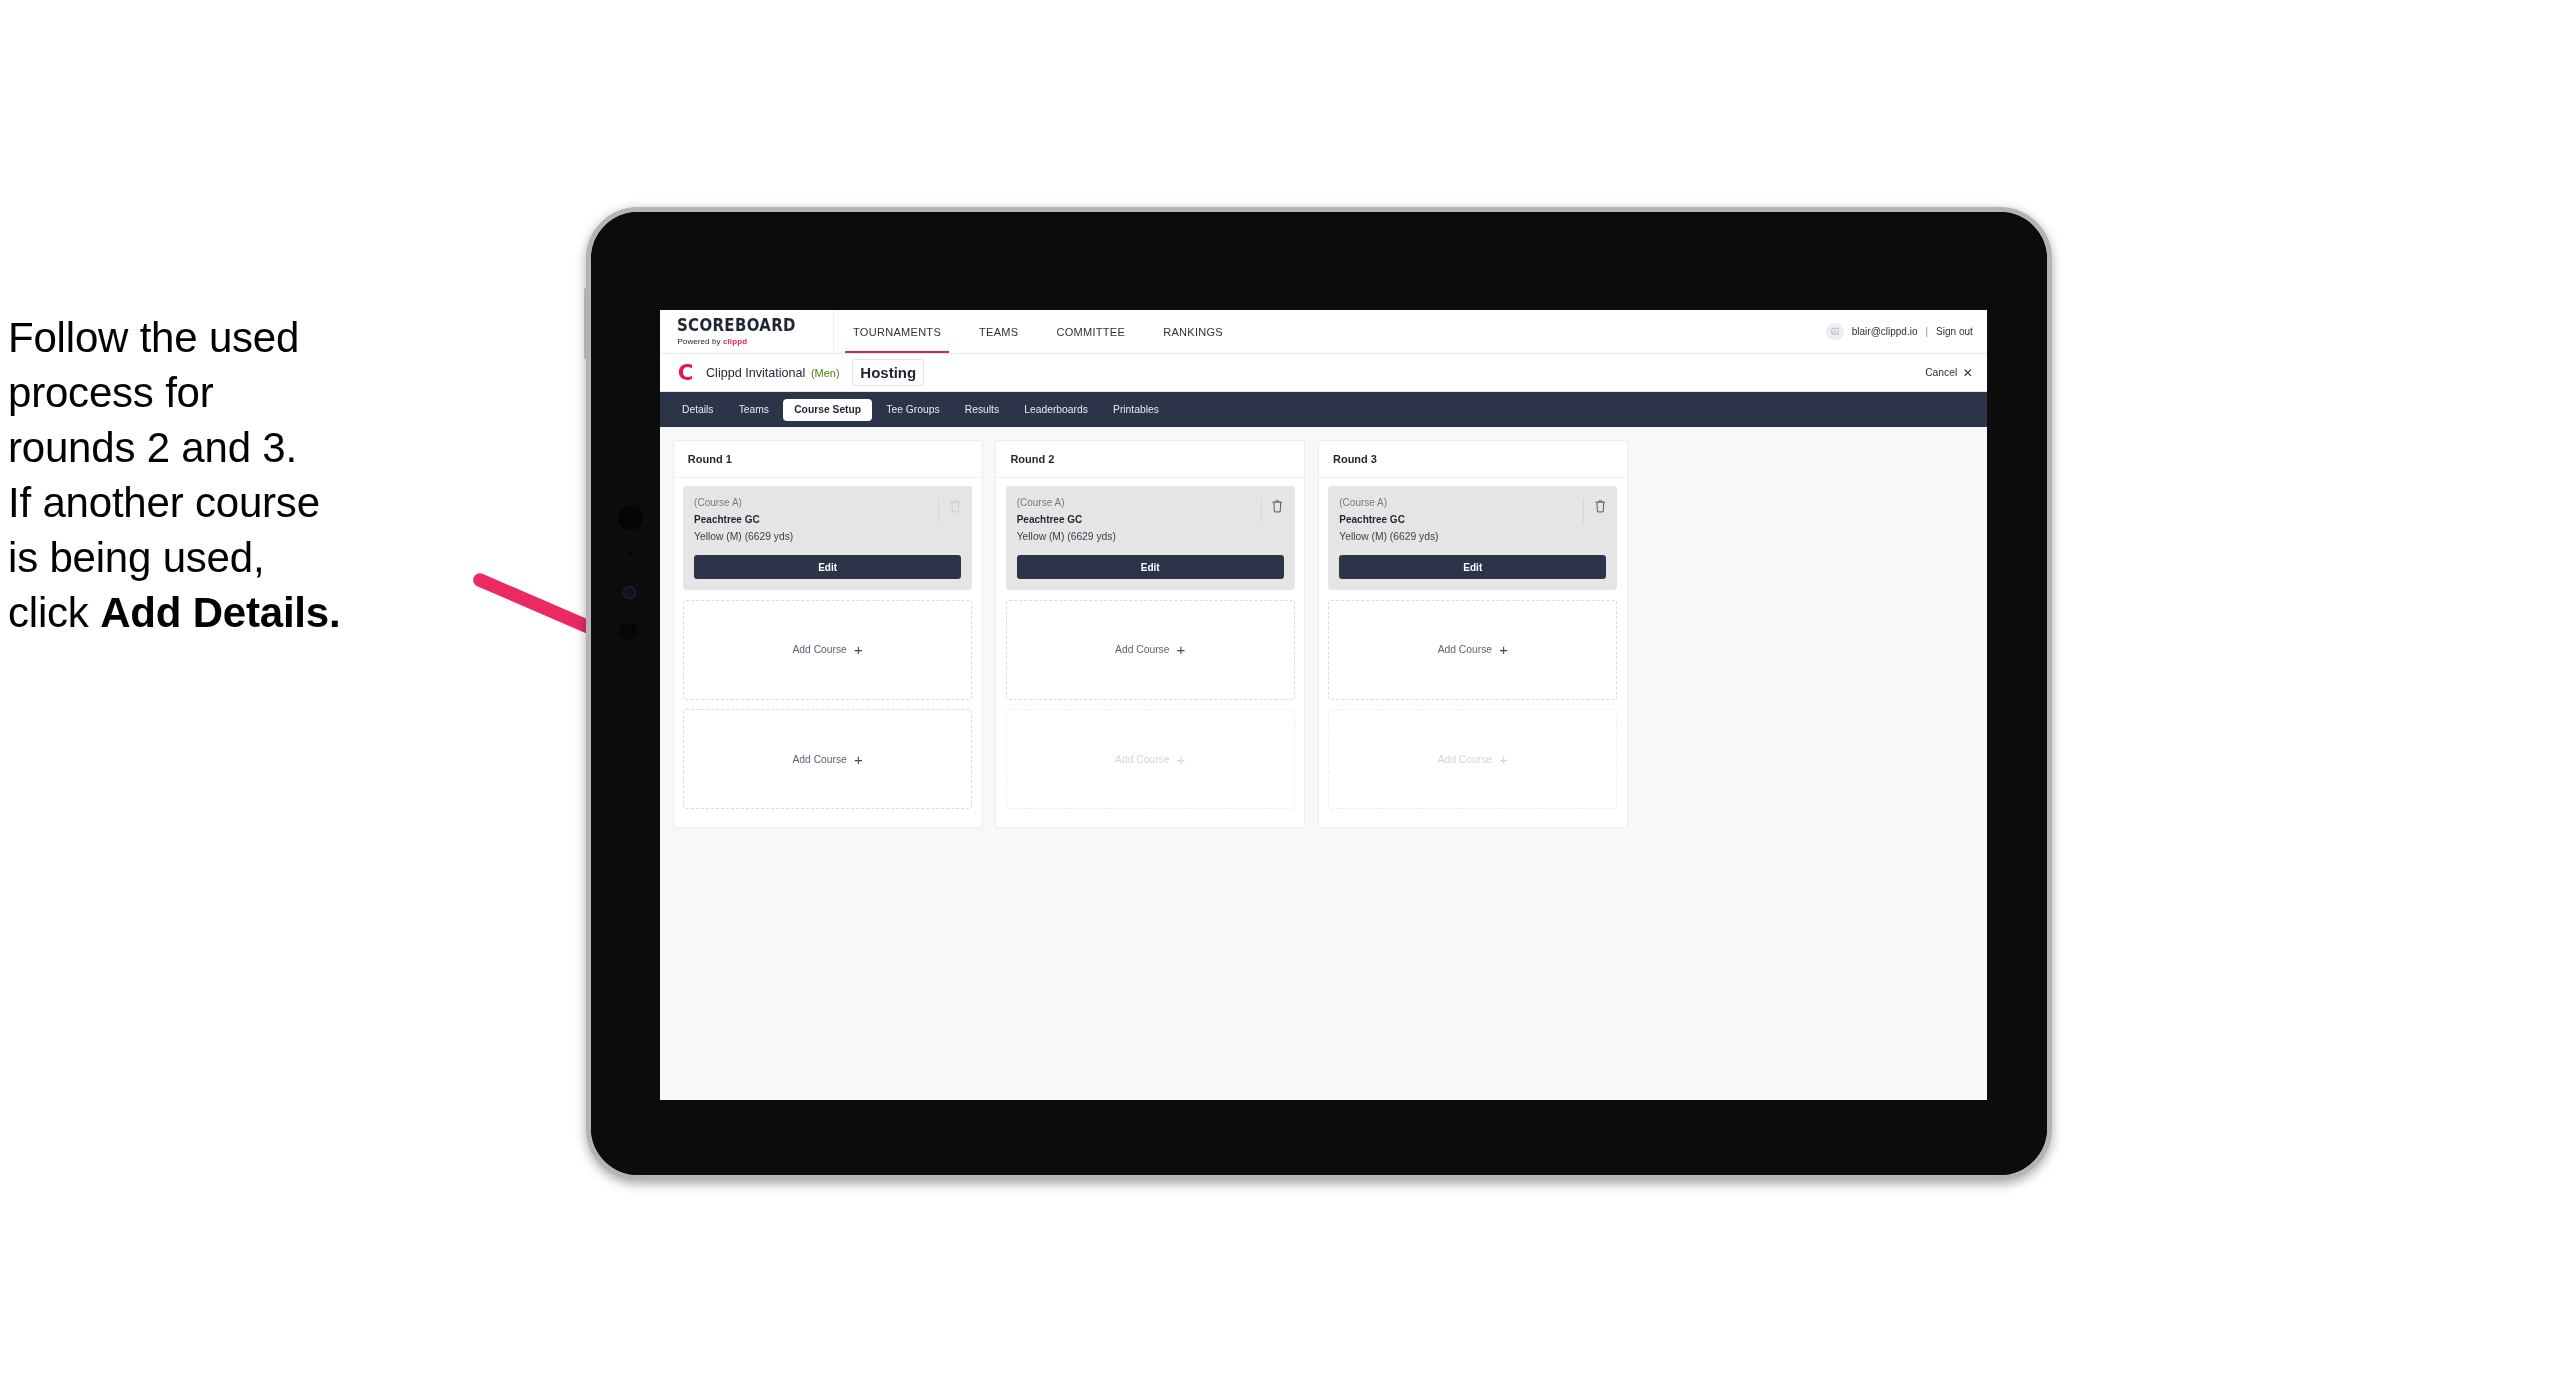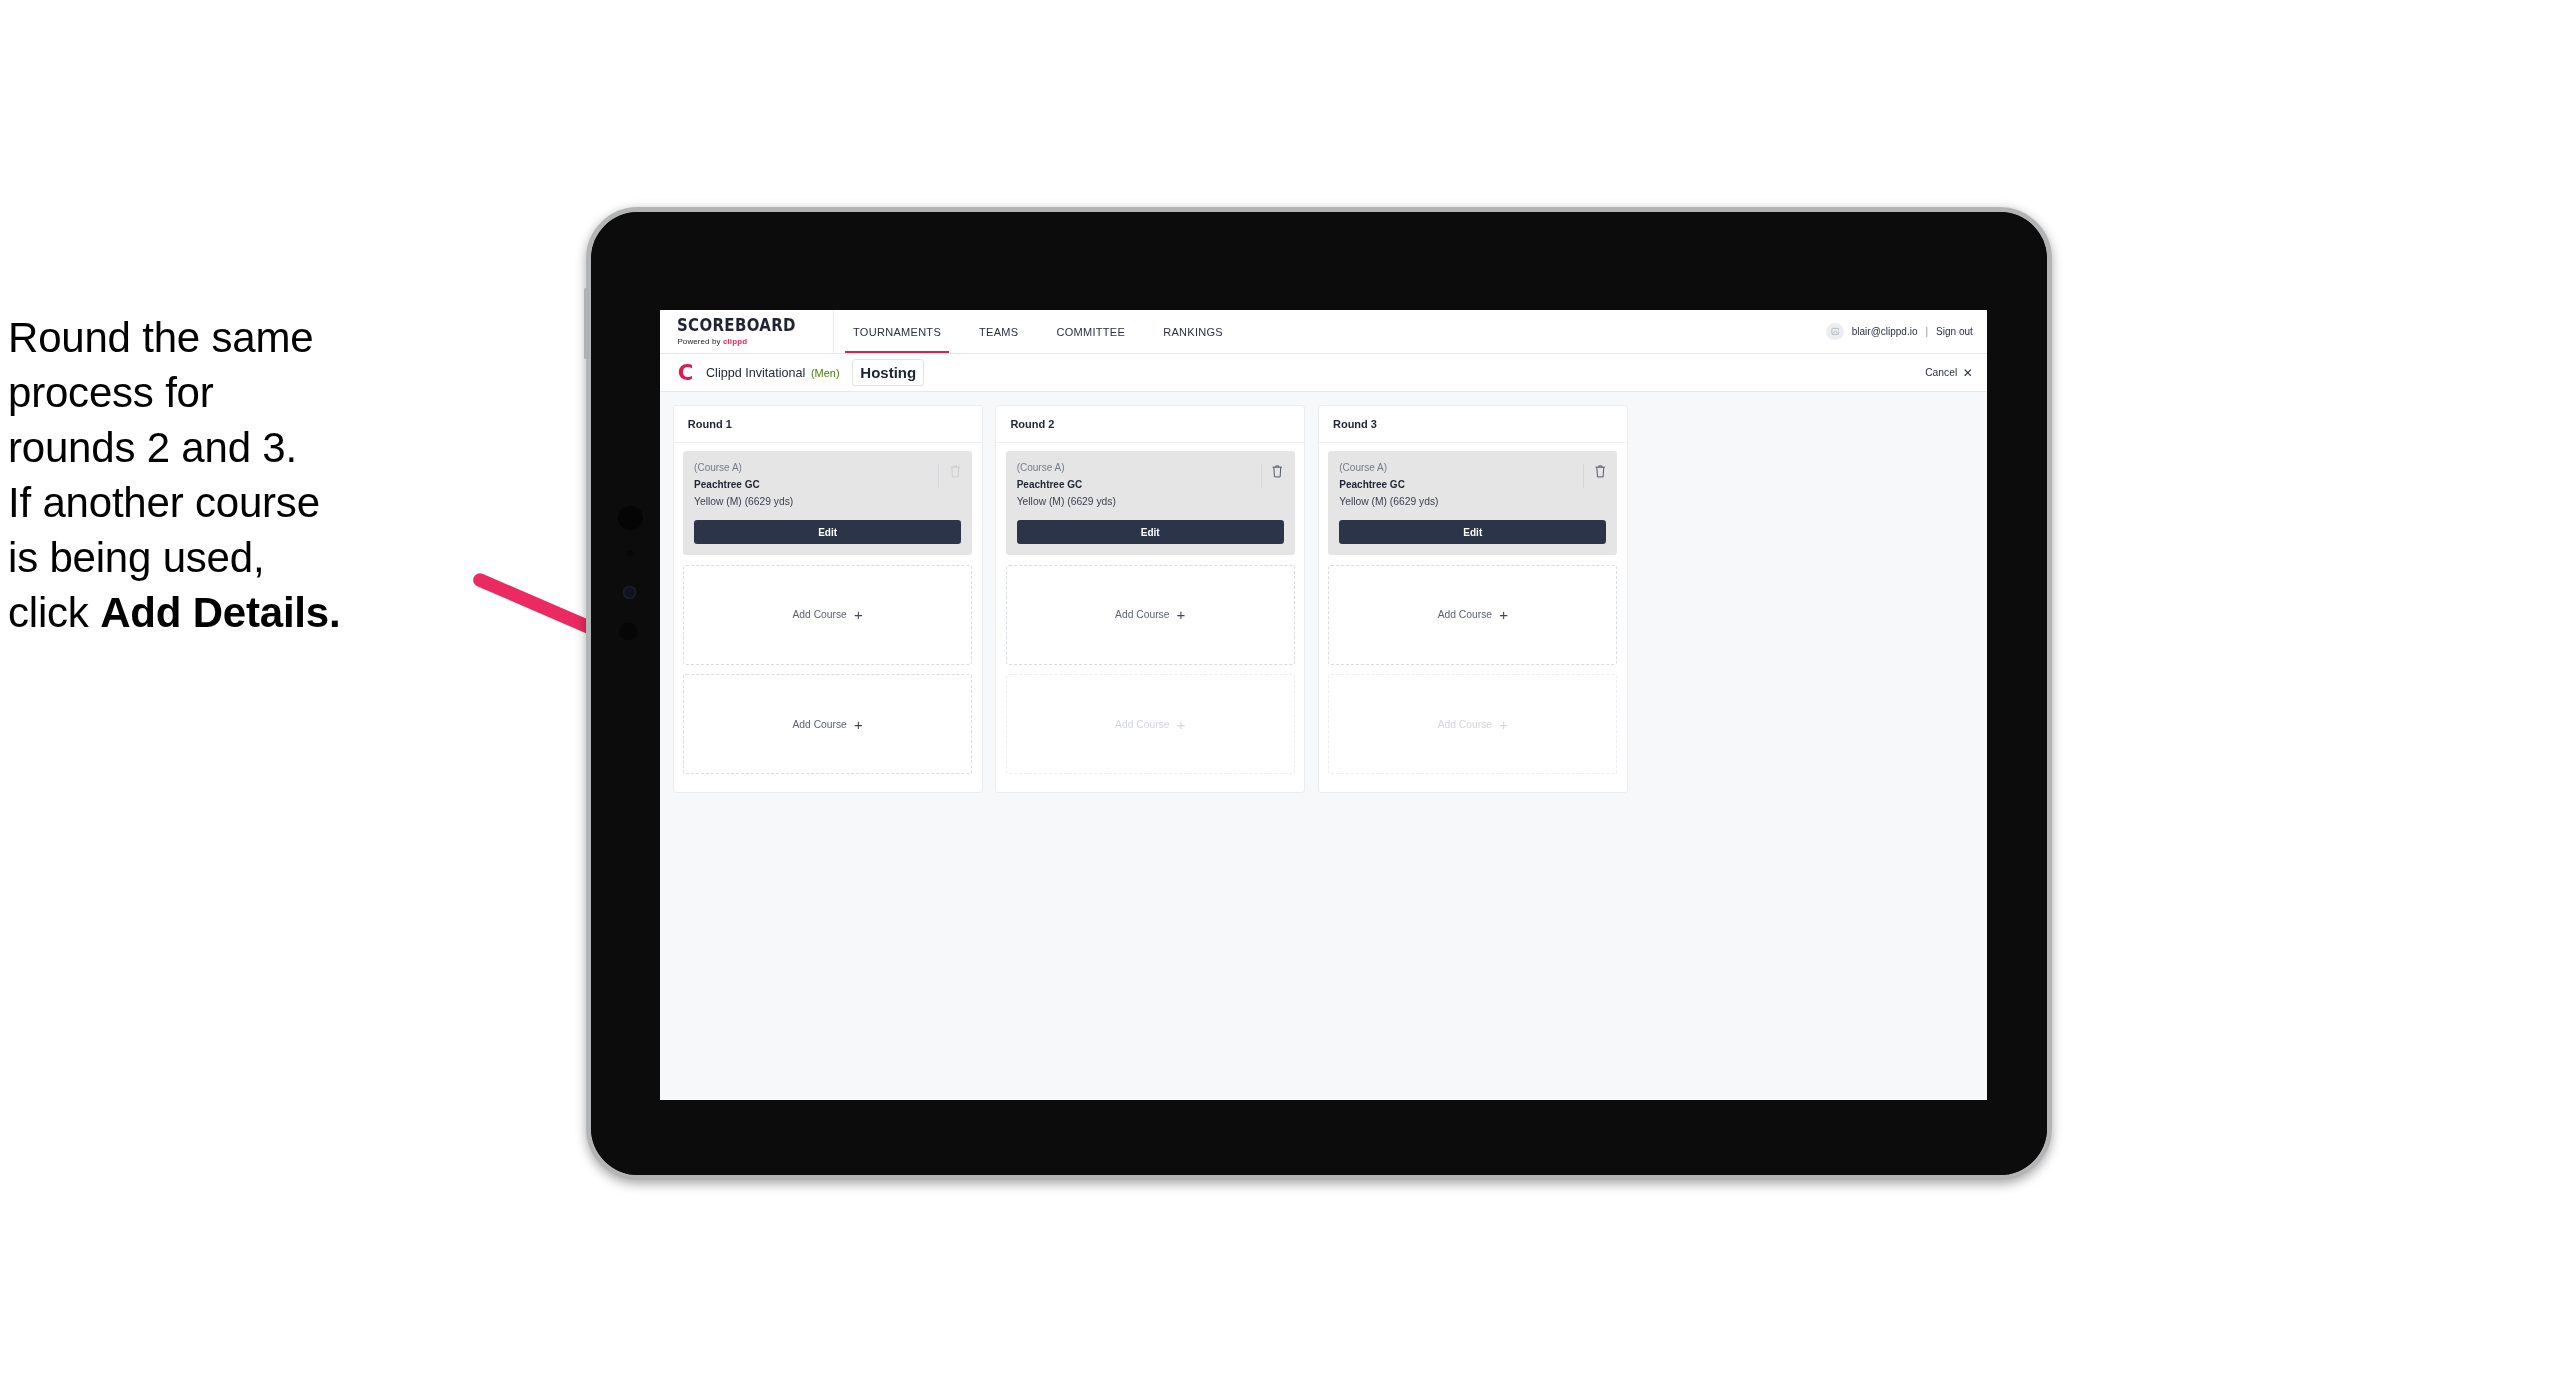--- a/index.html
+++ b/index.html
@@ -241,21 +241,21 @@
   .add-slot.faded .add-slot-label { color: #d3d6dc; }
   .add-slot.faded .add-plus { color: #d3d6dc; }
   .add-slot.faded { border-color: #eceef1; }
 </style>
 </head>
 <body>
 
 <div id="root">
 
   <div class="annotation">
-    <div>Round the same</div>
+    <div>Follow the used</div>
     <div>process for</div>
     <div>rounds 2 and 3.</div>
     <div>If another course</div>
     <div>is being used,</div>
     <div><span>click </span><span class="strong">Add Details.</span></div>
   </div>
 
   <svg class="arrow-svg" viewBox="0 0 460 230">
     <line x1="48" y1="44" x2="330" y2="166" stroke="#ea2a60" stroke-width="17" stroke-linecap="round"></line>
     <polygon points="392,122 378,205 292,172" fill="#ea2a60"></polygon>
@@ -299,20 +299,29 @@
           <div class="c-logo">C</div>
           <span class="tour-name">Clippd Invitational</span>
           <span class="tour-gender">(Men)</span>
           <span class="hosting-badge">Hosting</span>
           <div class="cancel-wrap">
             <span>Cancel</span>
             <span class="cancel-x">✕</span>
           </div>
         </div>
 
+        <div class="tabsbar">
+          <div class="tab">Details</div>
+          <div class="tab">Teams</div>
+          <div class="tab active">Course Setup</div>
+          <div class="tab">Tee Groups</div>
+          <div class="tab">Results</div>
+          <div class="tab">Leaderboards</div>
+          <div class="tab">Printables</div>
+        </div>
 
         <div class="content">
 
           <div class="round-col">
             <div class="round-title">Round 1</div>
             <div class="col-body">
               <div class="course-card">
                 <div class="course-top">
                   <div class="course-texts">
                     <div class="course-label">(Course A)</div>

